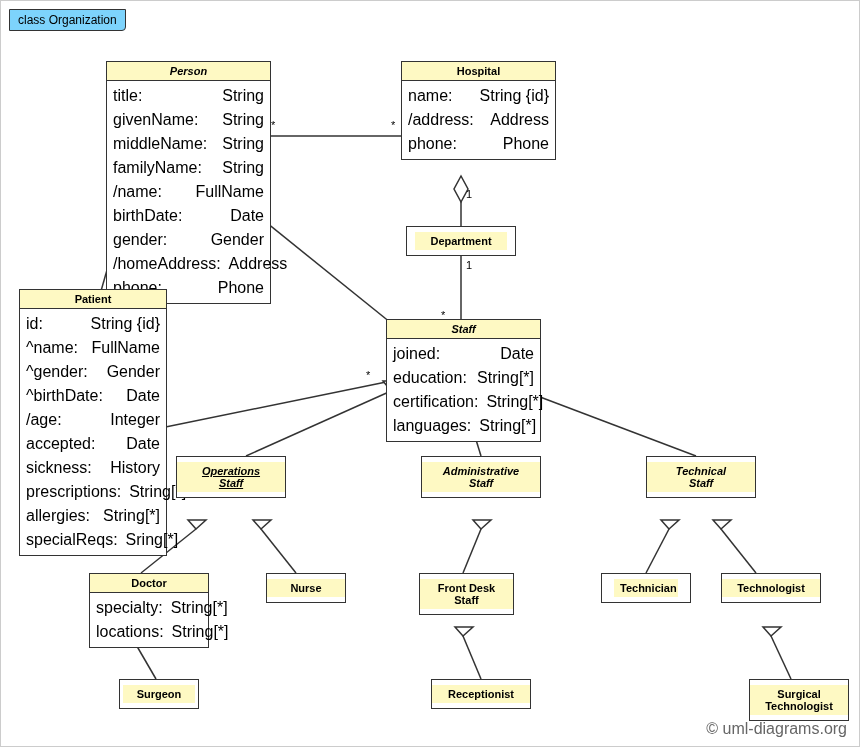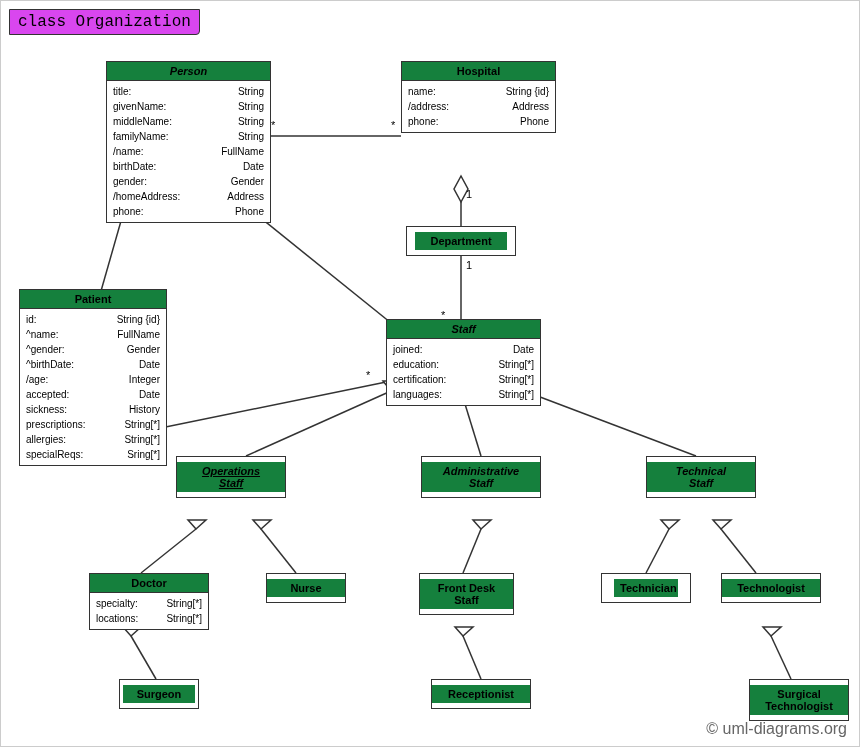--- a/index.html
+++ b/index.html
@@ -18,46 +18,45 @@
       position: relative;
       background: #fff;
       border: 1px solid #ccc;
     }
     .diagram-title {
       position: absolute;
       top: 8px;
       left: 8px;
       border: 1px solid #333;
       padding: 3px 8px;
-      font-size: 16px;
-      background: #d946ef;
+      font-size: 12px;
+      background: #7dd3fc;
       border-radius: 0 0 4px 0;
-      font-family: Liberation Mono, monospace;
     }
     .uml-box {
       position: absolute;
       border: 1.5px solid #333;
       background: #fff;
       text-align: center;
     }
     .uml-box .box-title {
       border-bottom: 1.5px solid #333;
       padding: 3px 6px;
       font-weight: bold;
       font-style: italic;
       text-align: center;
-      background: #15803d;
+      background: #fef9c3;
     }
     .uml-box .box-title.non-italic {
       font-style: normal;
     }
     .uml-box .box-attrs {
       padding: 3px 6px;
       text-align: center;
-      font-size: 10px;
+      font-size: 16px;
       line-height: 1.5;
     }
     .uml-box .attr-row {
       display: flex;
       justify-content: space-between;
       gap: 8px;
     }
     .attr-name { color: #000; }
     .attr-type { color: #000; }
 

